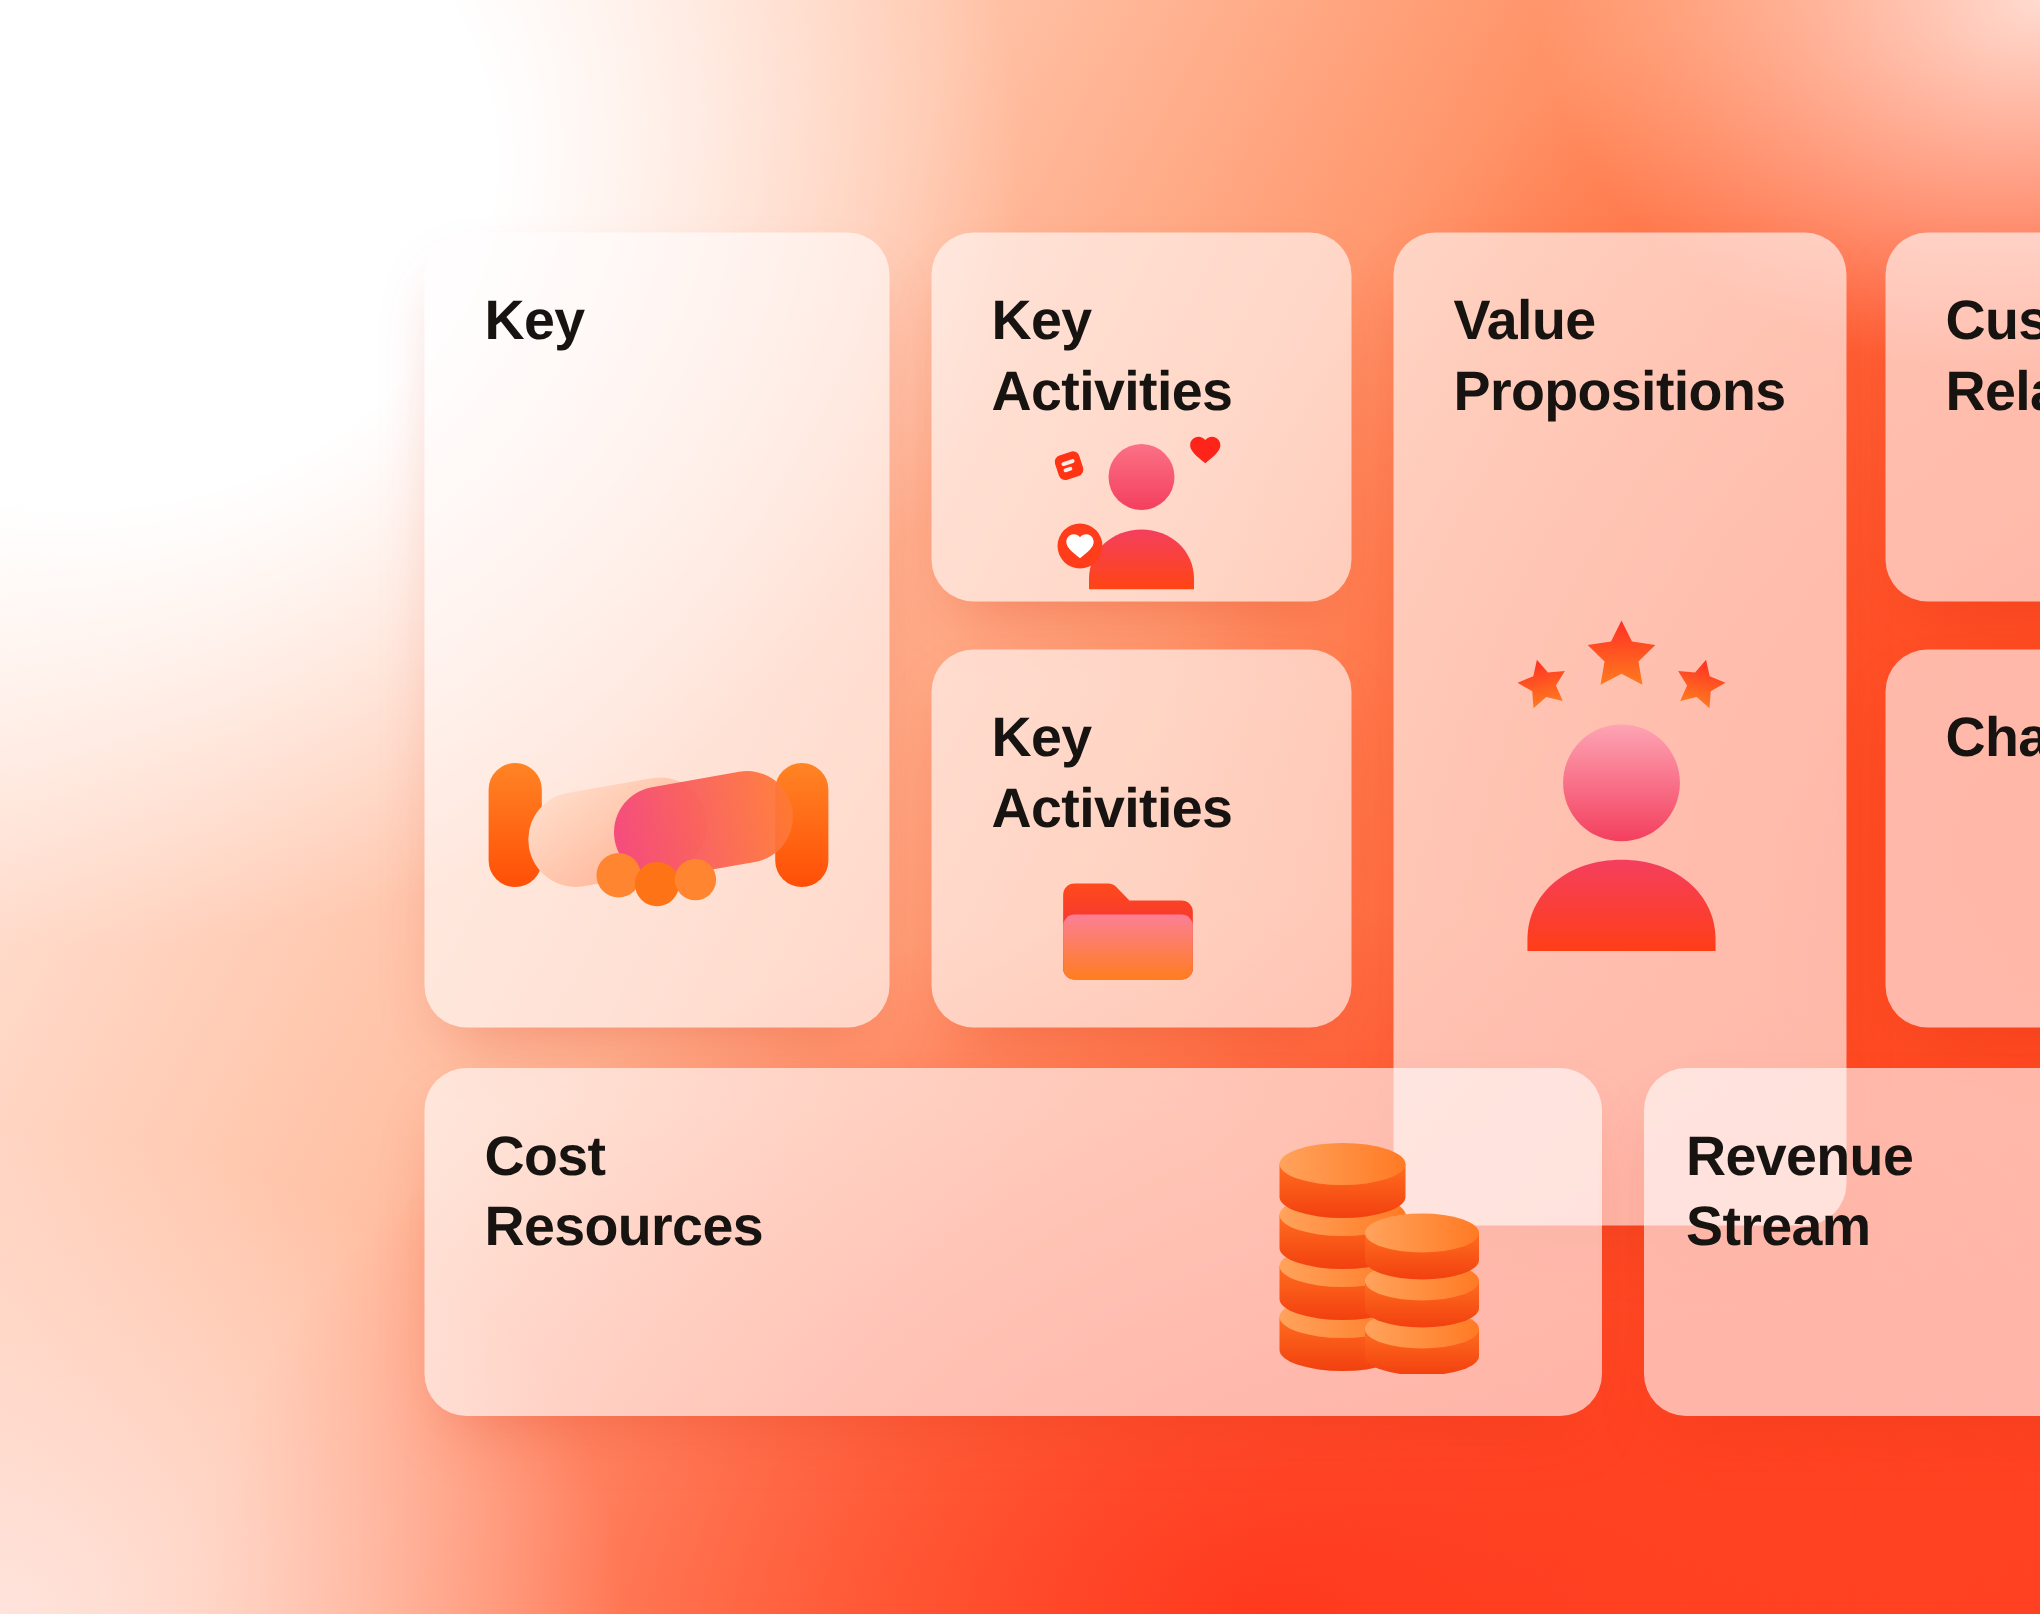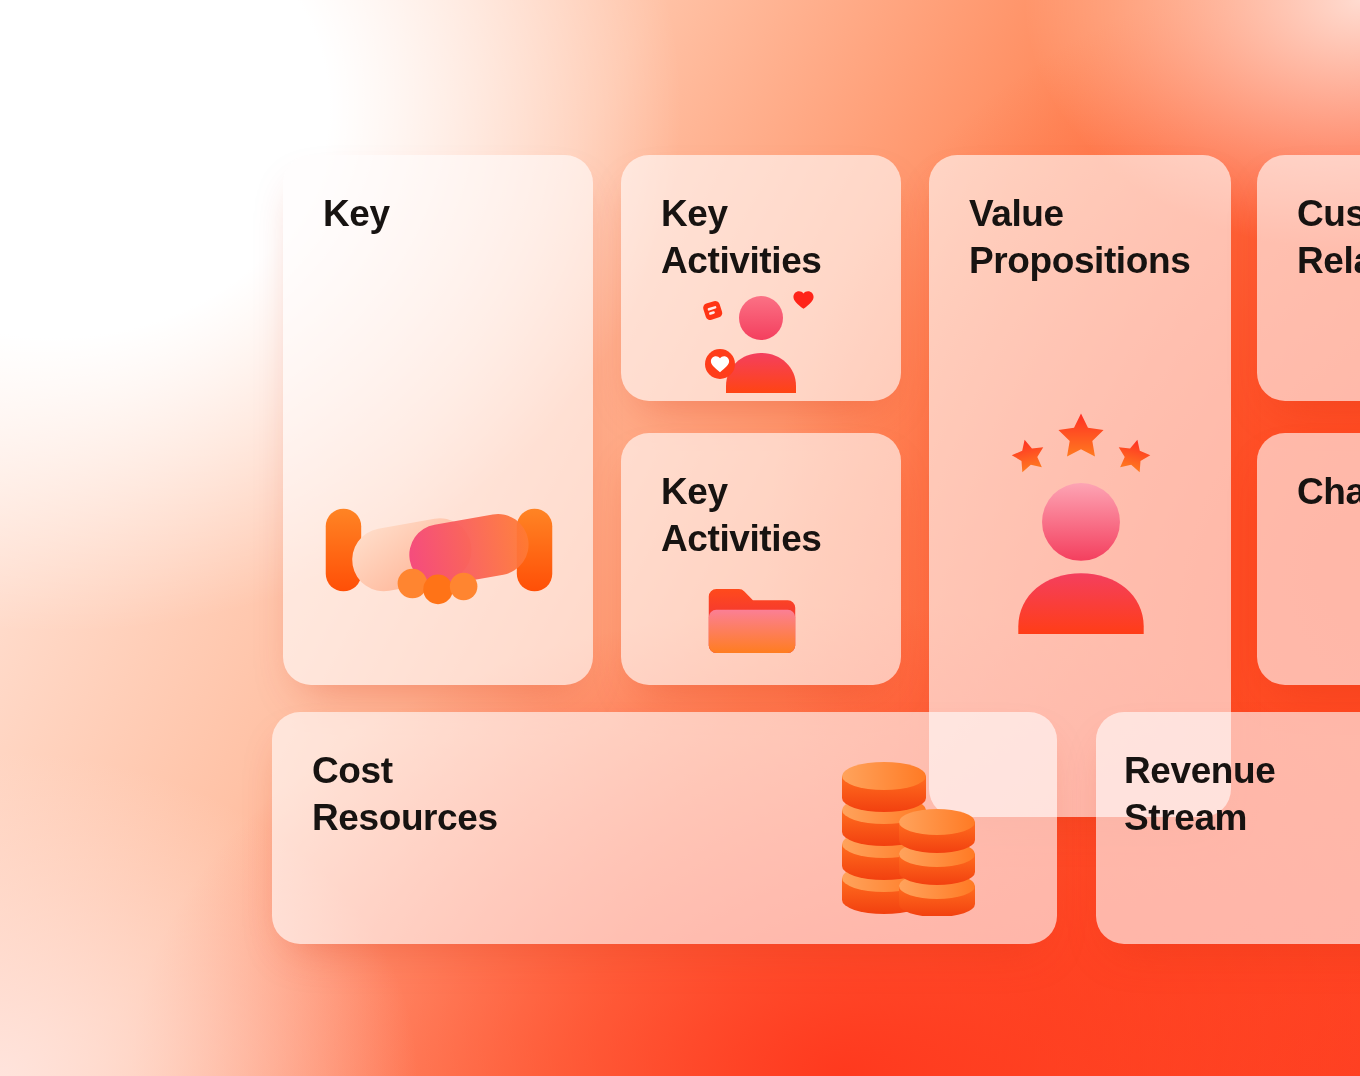--- a/index.html
+++ b/index.html
@@ -34,21 +34,21 @@
   .t-line { display:block; white-space:nowrap; }
   .icon { position:absolute; }
   .icon svg { display:block; width:100%; height:100%; }
 
   .key-partners            { left:283px;  top:155px; width:310px; height:530px; }
   .key-activities          { left:621px;  top:155px; width:280px; height:246px; }
   .key-resources           { left:621px;  top:433px; width:280px; height:252px; }
   .value-propositions      { left:929px;  top:155px; width:302px; height:662px; }
   .customer-relationships  { left:1257px; top:155px; width:330px; height:246px; }
   .channels                { left:1257px; top:433px; width:330px; height:252px; }
-  .cost-structure          { left:272px;  top:712px; width:785px; height:232px; }
+  .cost-structure          { left:283px;  top:712px; width:785px; height:232px; }
   .revenue-stream          { left:1096px; top:712px; width:490px; height:232px; padding-left:28px; }
 
   .key-partners .icon       { left:42px;  top:330px; width:228px; height:130px; }
   .key-activities .icon     { left:78px;  top:132px; width:122px; height:106px; }
   .key-resources .icon      { left:84px;  top:148px; width:94px;  height:80px;  }
   .value-propositions .icon { left:76px;  top:246px; width:152px; height:238px; }
   .cost-structure .icon     { left:566px; top:26px;  width:142px; height:178px; }
 </style>
 </head>
 <body>

